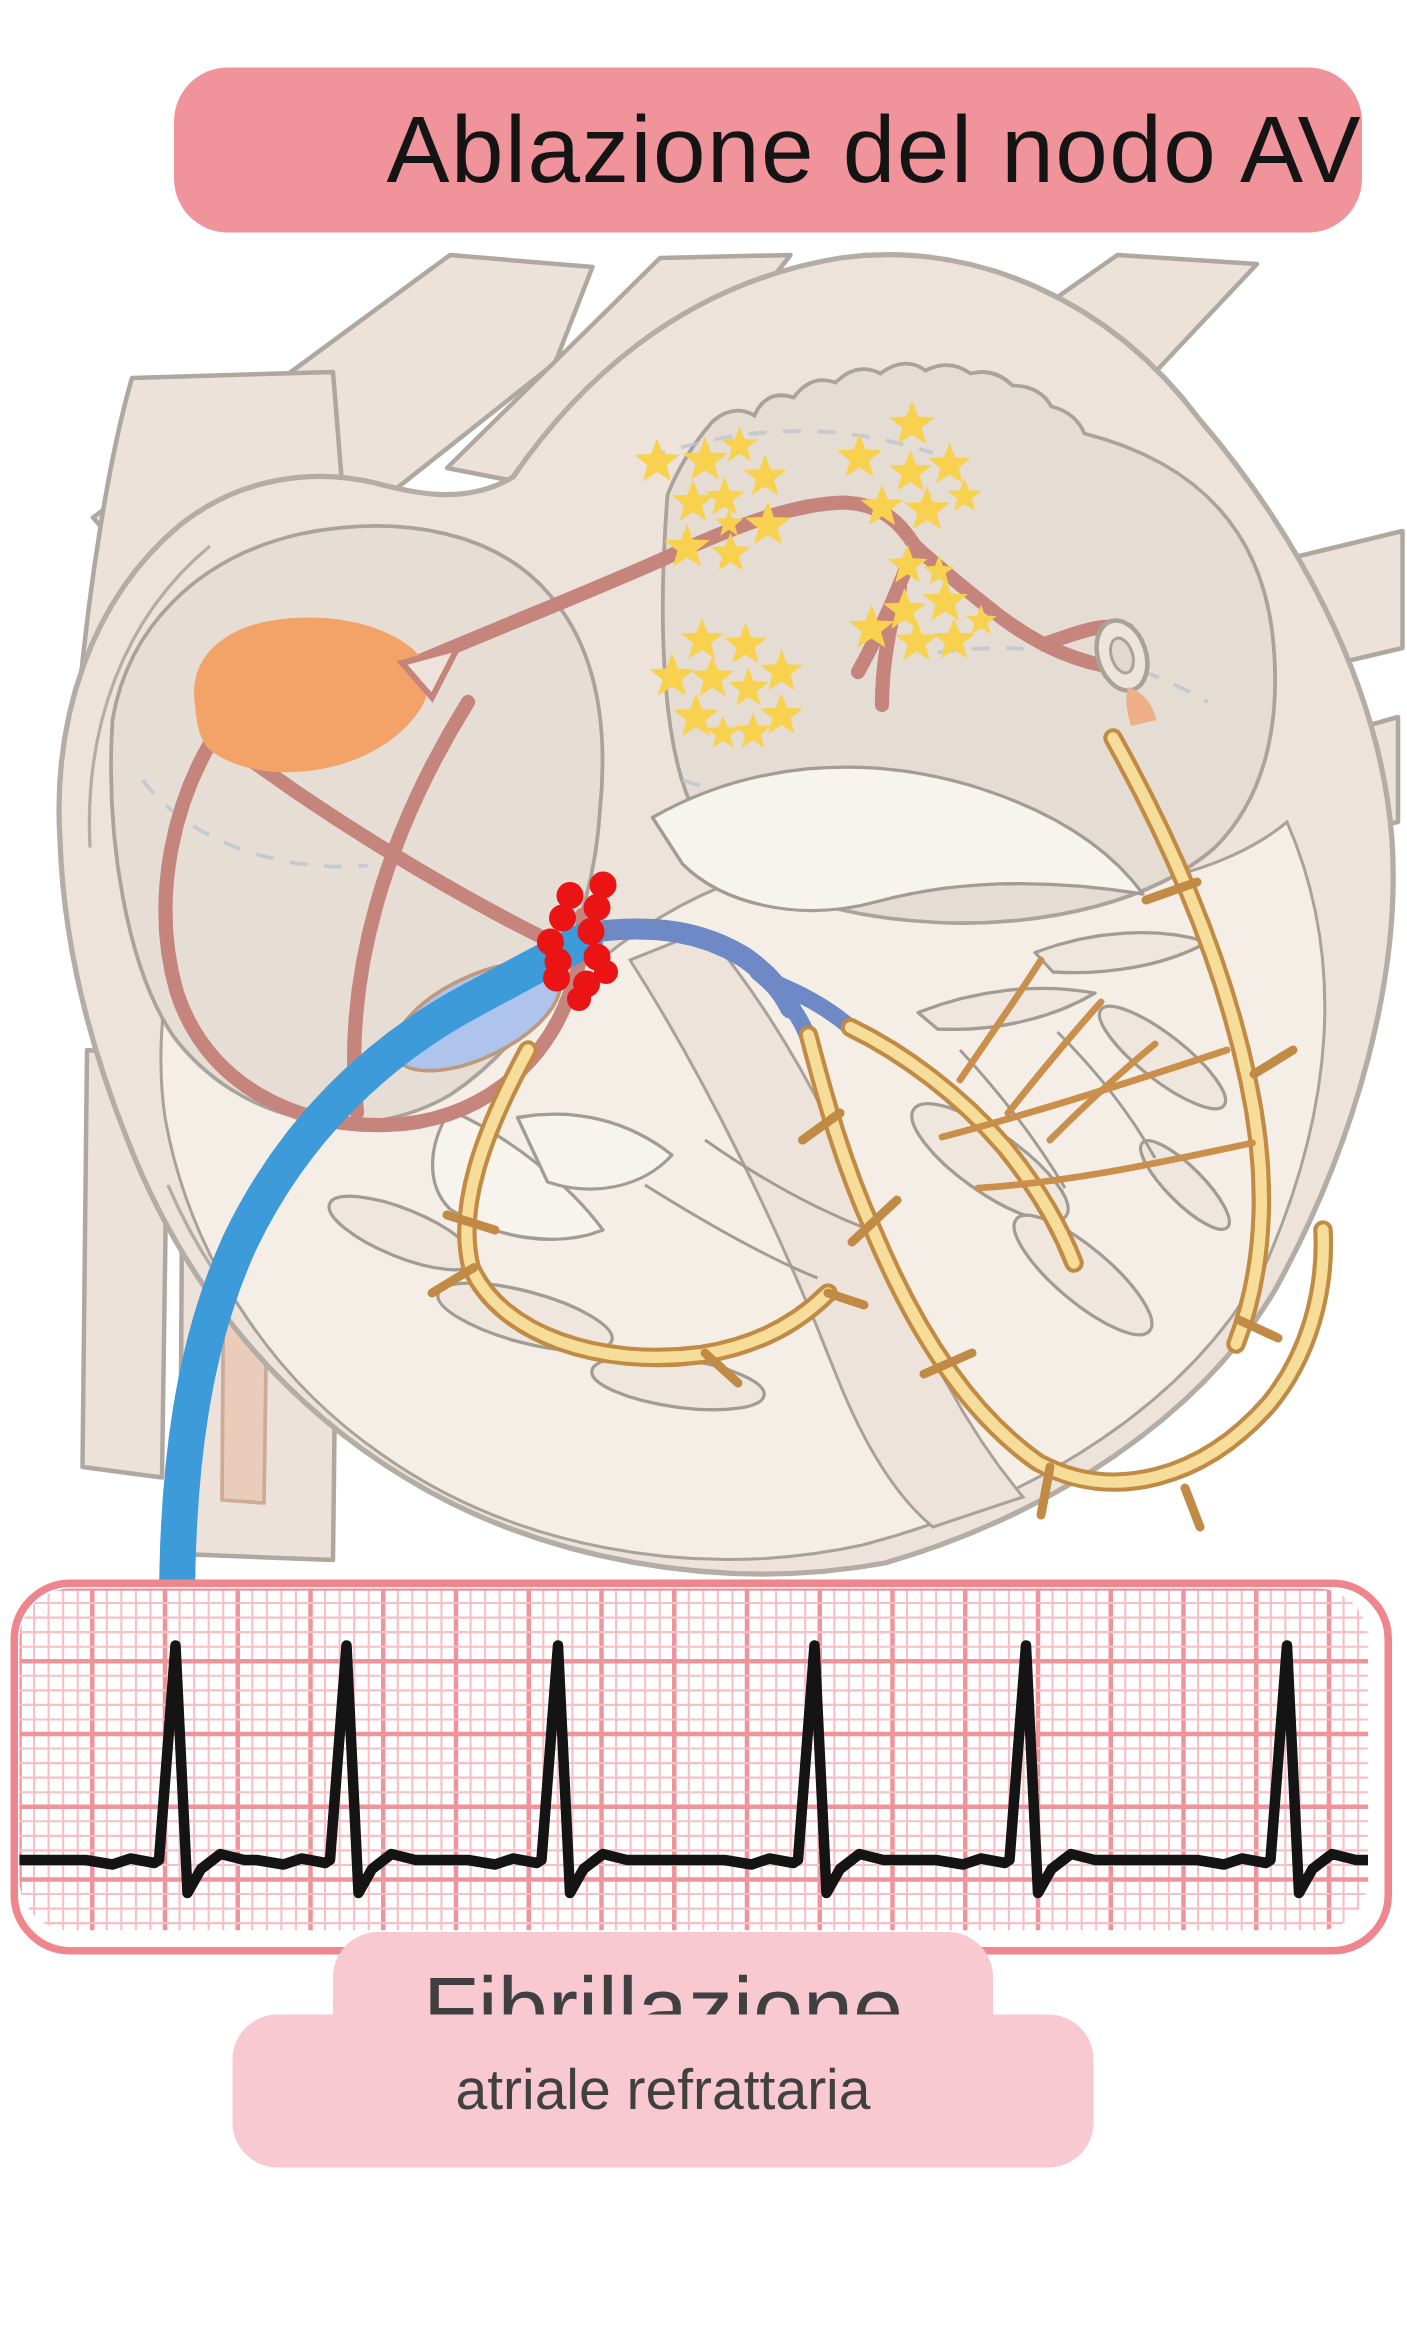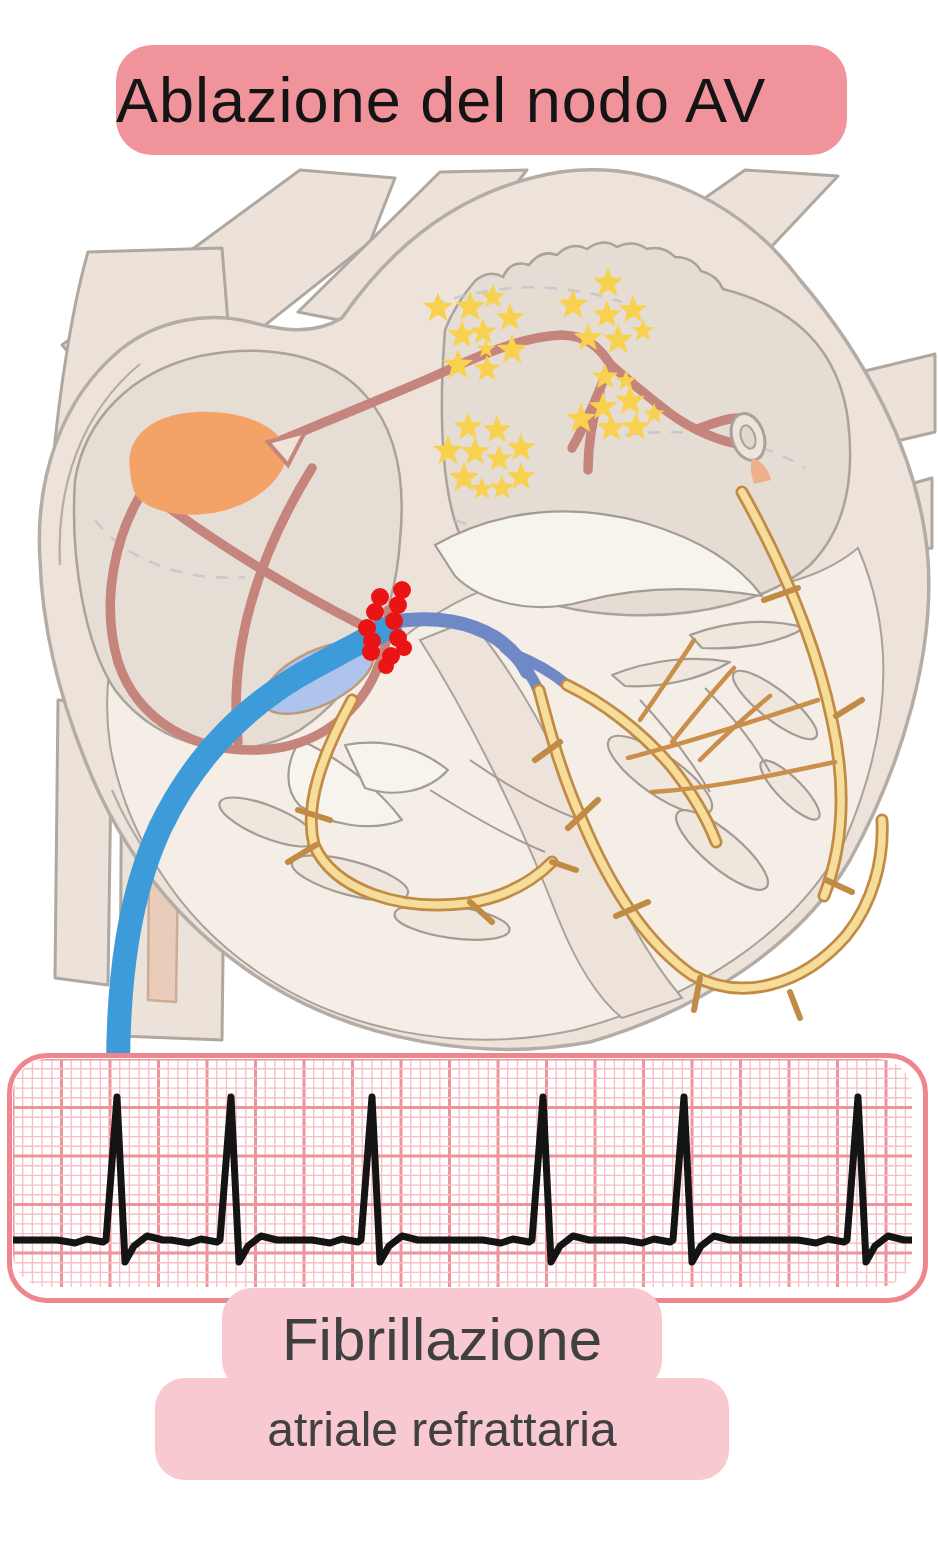--- a/index.html
+++ b/index.html
@@ -1,41 +1,41 @@
 <!DOCTYPE html>
 <html><head>
 <meta charset="utf-8">
 <style>
   html,body{margin:0;padding:0;background:#ffffff;}
   body{width:938px;height:1563px;position:relative;overflow:hidden;
        font-family:"Liberation Sans","DejaVu Sans",sans-serif;}
   .layer{position:absolute;left:0;top:0;}
   
   .title-pill{
-    position:absolute;left:116px;top:45px;width:731px;height:110px;
-    background:#f0939b;border-radius:36px;display:flex;align-items:center;justify-content:flex-start;
+    position:absolute;left:116px;top:45px;width:792px;height:110px;
+    background:#f0939b;border-radius:36px;display:flex;align-items:center;justify-content:flex-end;
     z-index:5;
   }
   .title-pill span{font-size:63px;color:#141414;letter-spacing:1px;white-space:nowrap;}
   
   .ecg-strip{
     position:absolute;left:7px;top:1053px;width:911px;height:240px;
     background:#ffffff;border:5px solid #f0868d;border-radius:40px;
     z-index:2;box-sizing:content-box;
   }
   svg.heart-svg{position:absolute;left:0;top:0;z-index:1;}
   svg.trace-svg{position:absolute;left:0;top:0;z-index:3;pointer-events:none;}
   
   .caption{position:absolute;left:0;top:0;width:938px;z-index:6;}
   .cap-line{
     position:absolute;background:#f8c9d1;display:flex;align-items:center;justify-content:center;
     color:#404040;
   }
   .cap-line-1{left:222px;top:1288px;width:440px;height:102px;border-radius:30px;font-size:60px;}
-  .cap-line-2{left:155px;top:1378px;width:574px;height:102px;border-radius:30px;font-size:48px;}
+  .cap-line-2{left:155px;top:1343px;width:574px;height:102px;border-radius:30px;font-size:38px;}
 </style>
 </head>
 <body>
 
 <svg class="heart-svg layer" width="938" height="1563" viewBox="0 0 938 1563">
 
   <g fill="#ece2d9" stroke="#afa8a0" stroke-width="3" stroke-linejoin="round">
     <path d="M 62,345 L 300,170 L 395,178 L 370,242 L 135,428 Z"></path>
     <path d="M 88,252 L 222,248 L 232,372 C 233,430 222,472 206,505 L 52,472 C 60,382 74,300 88,252 Z"></path>
     <path d="M 298,312 L 440,172 L 527,170 L 400,332 Z"></path>

